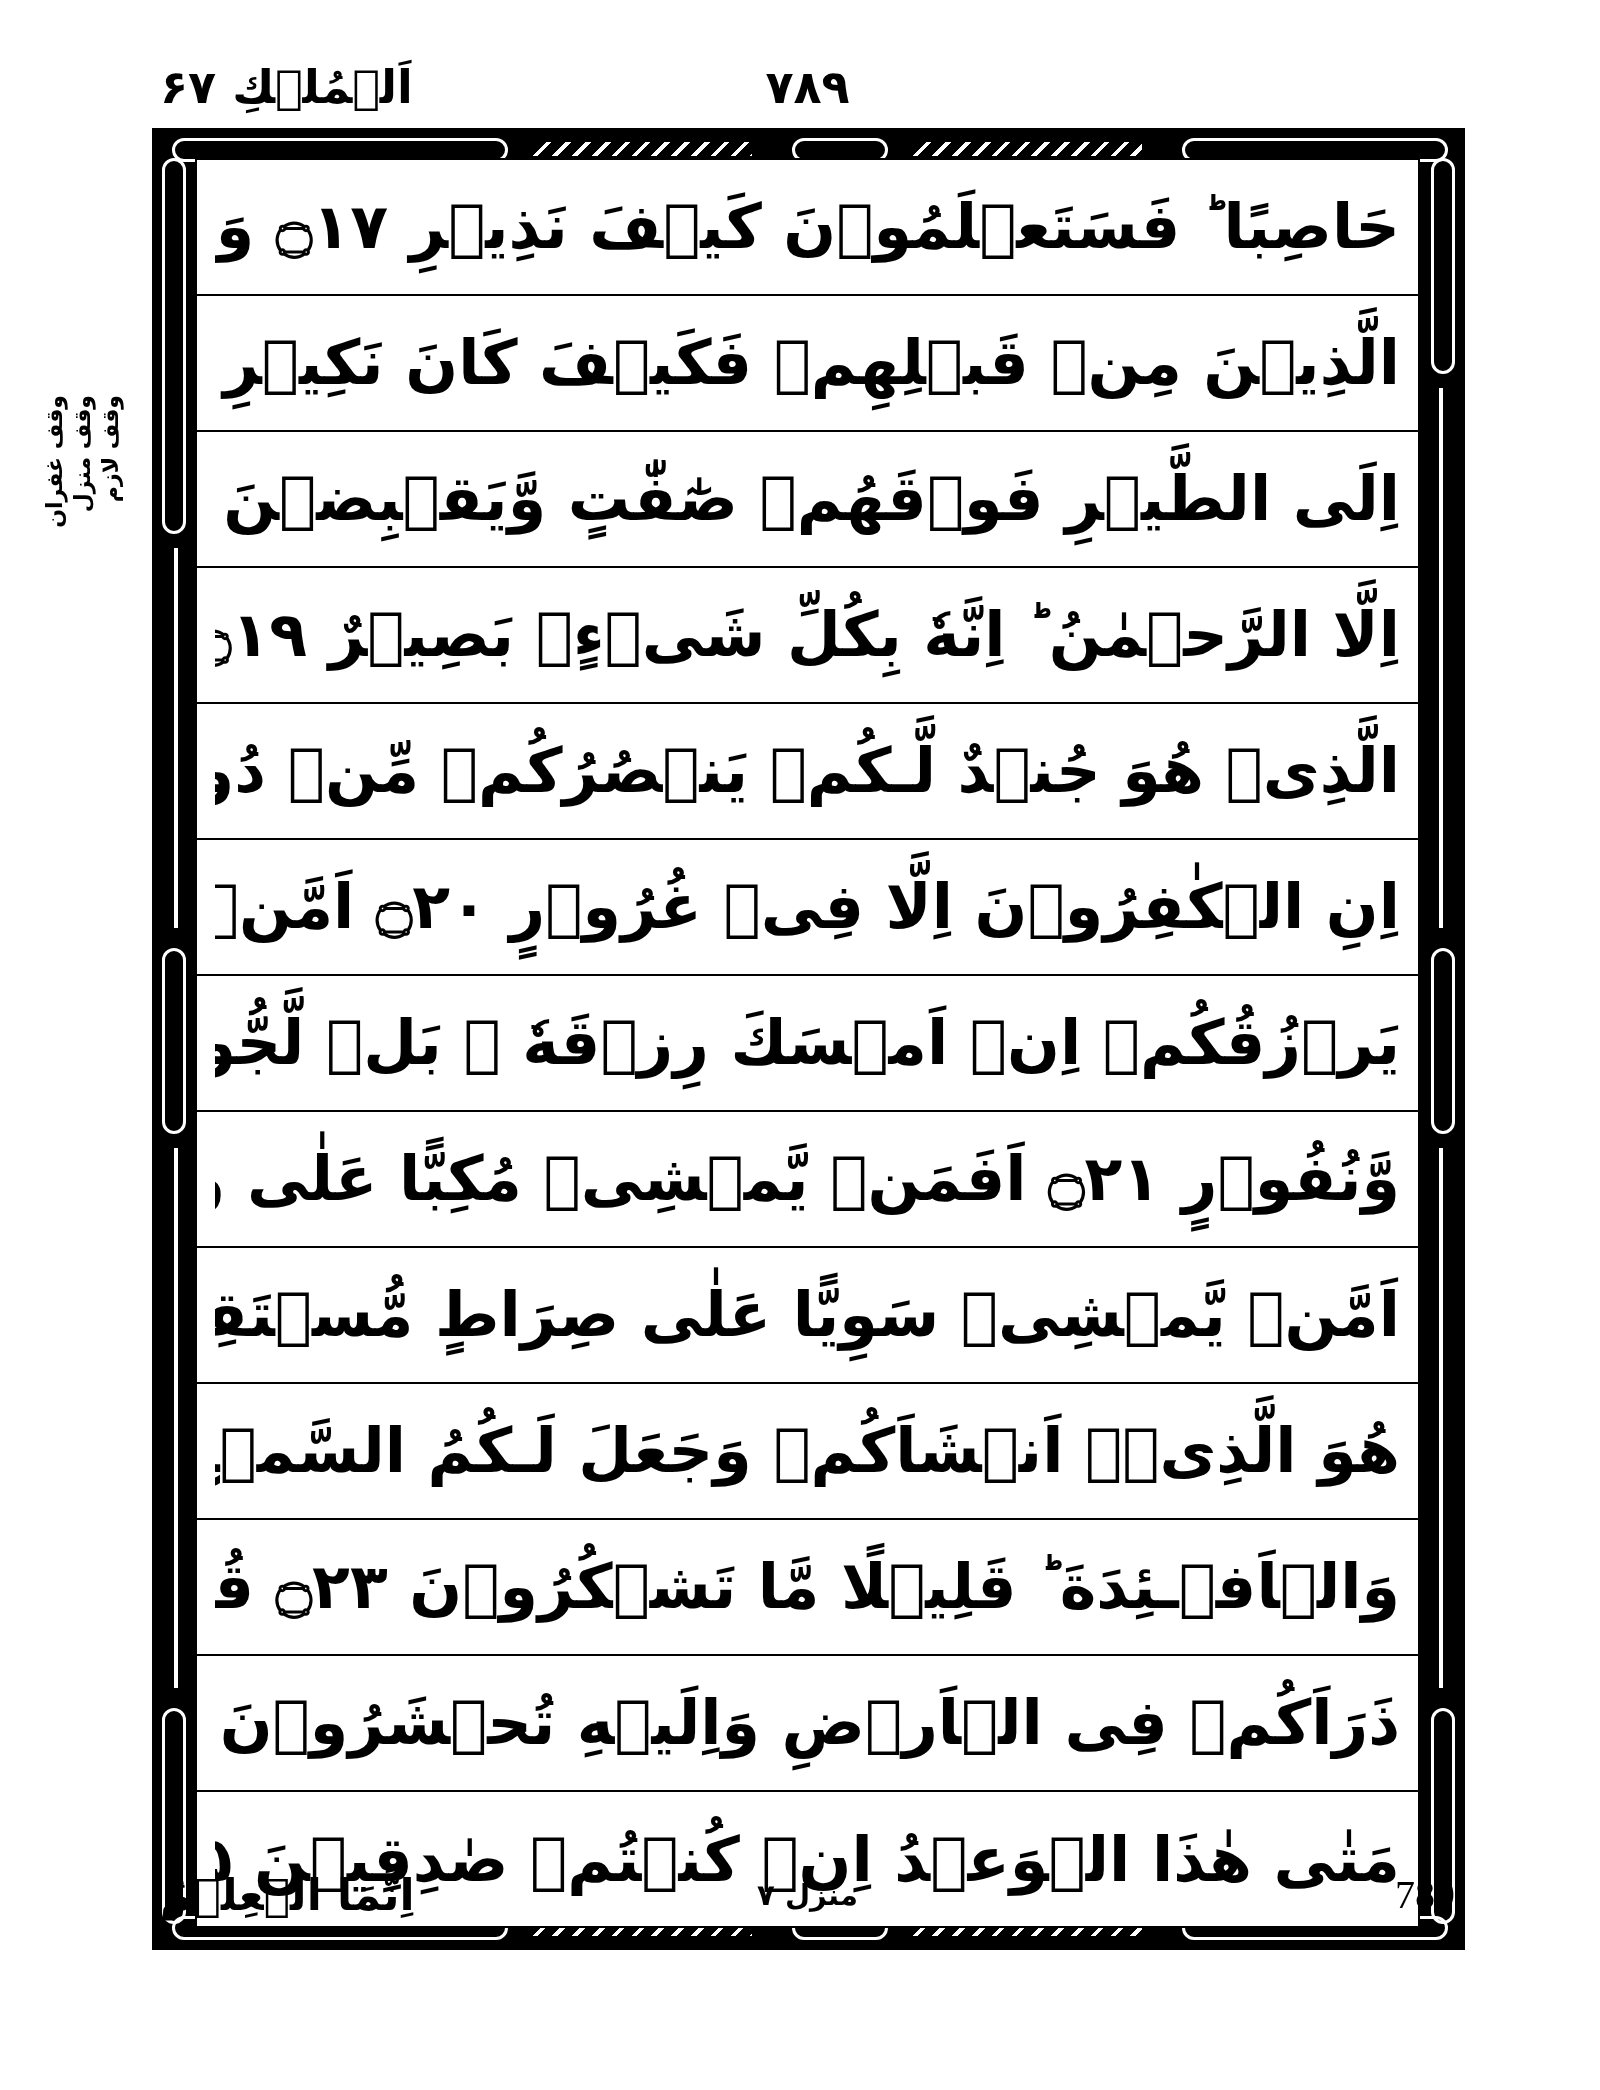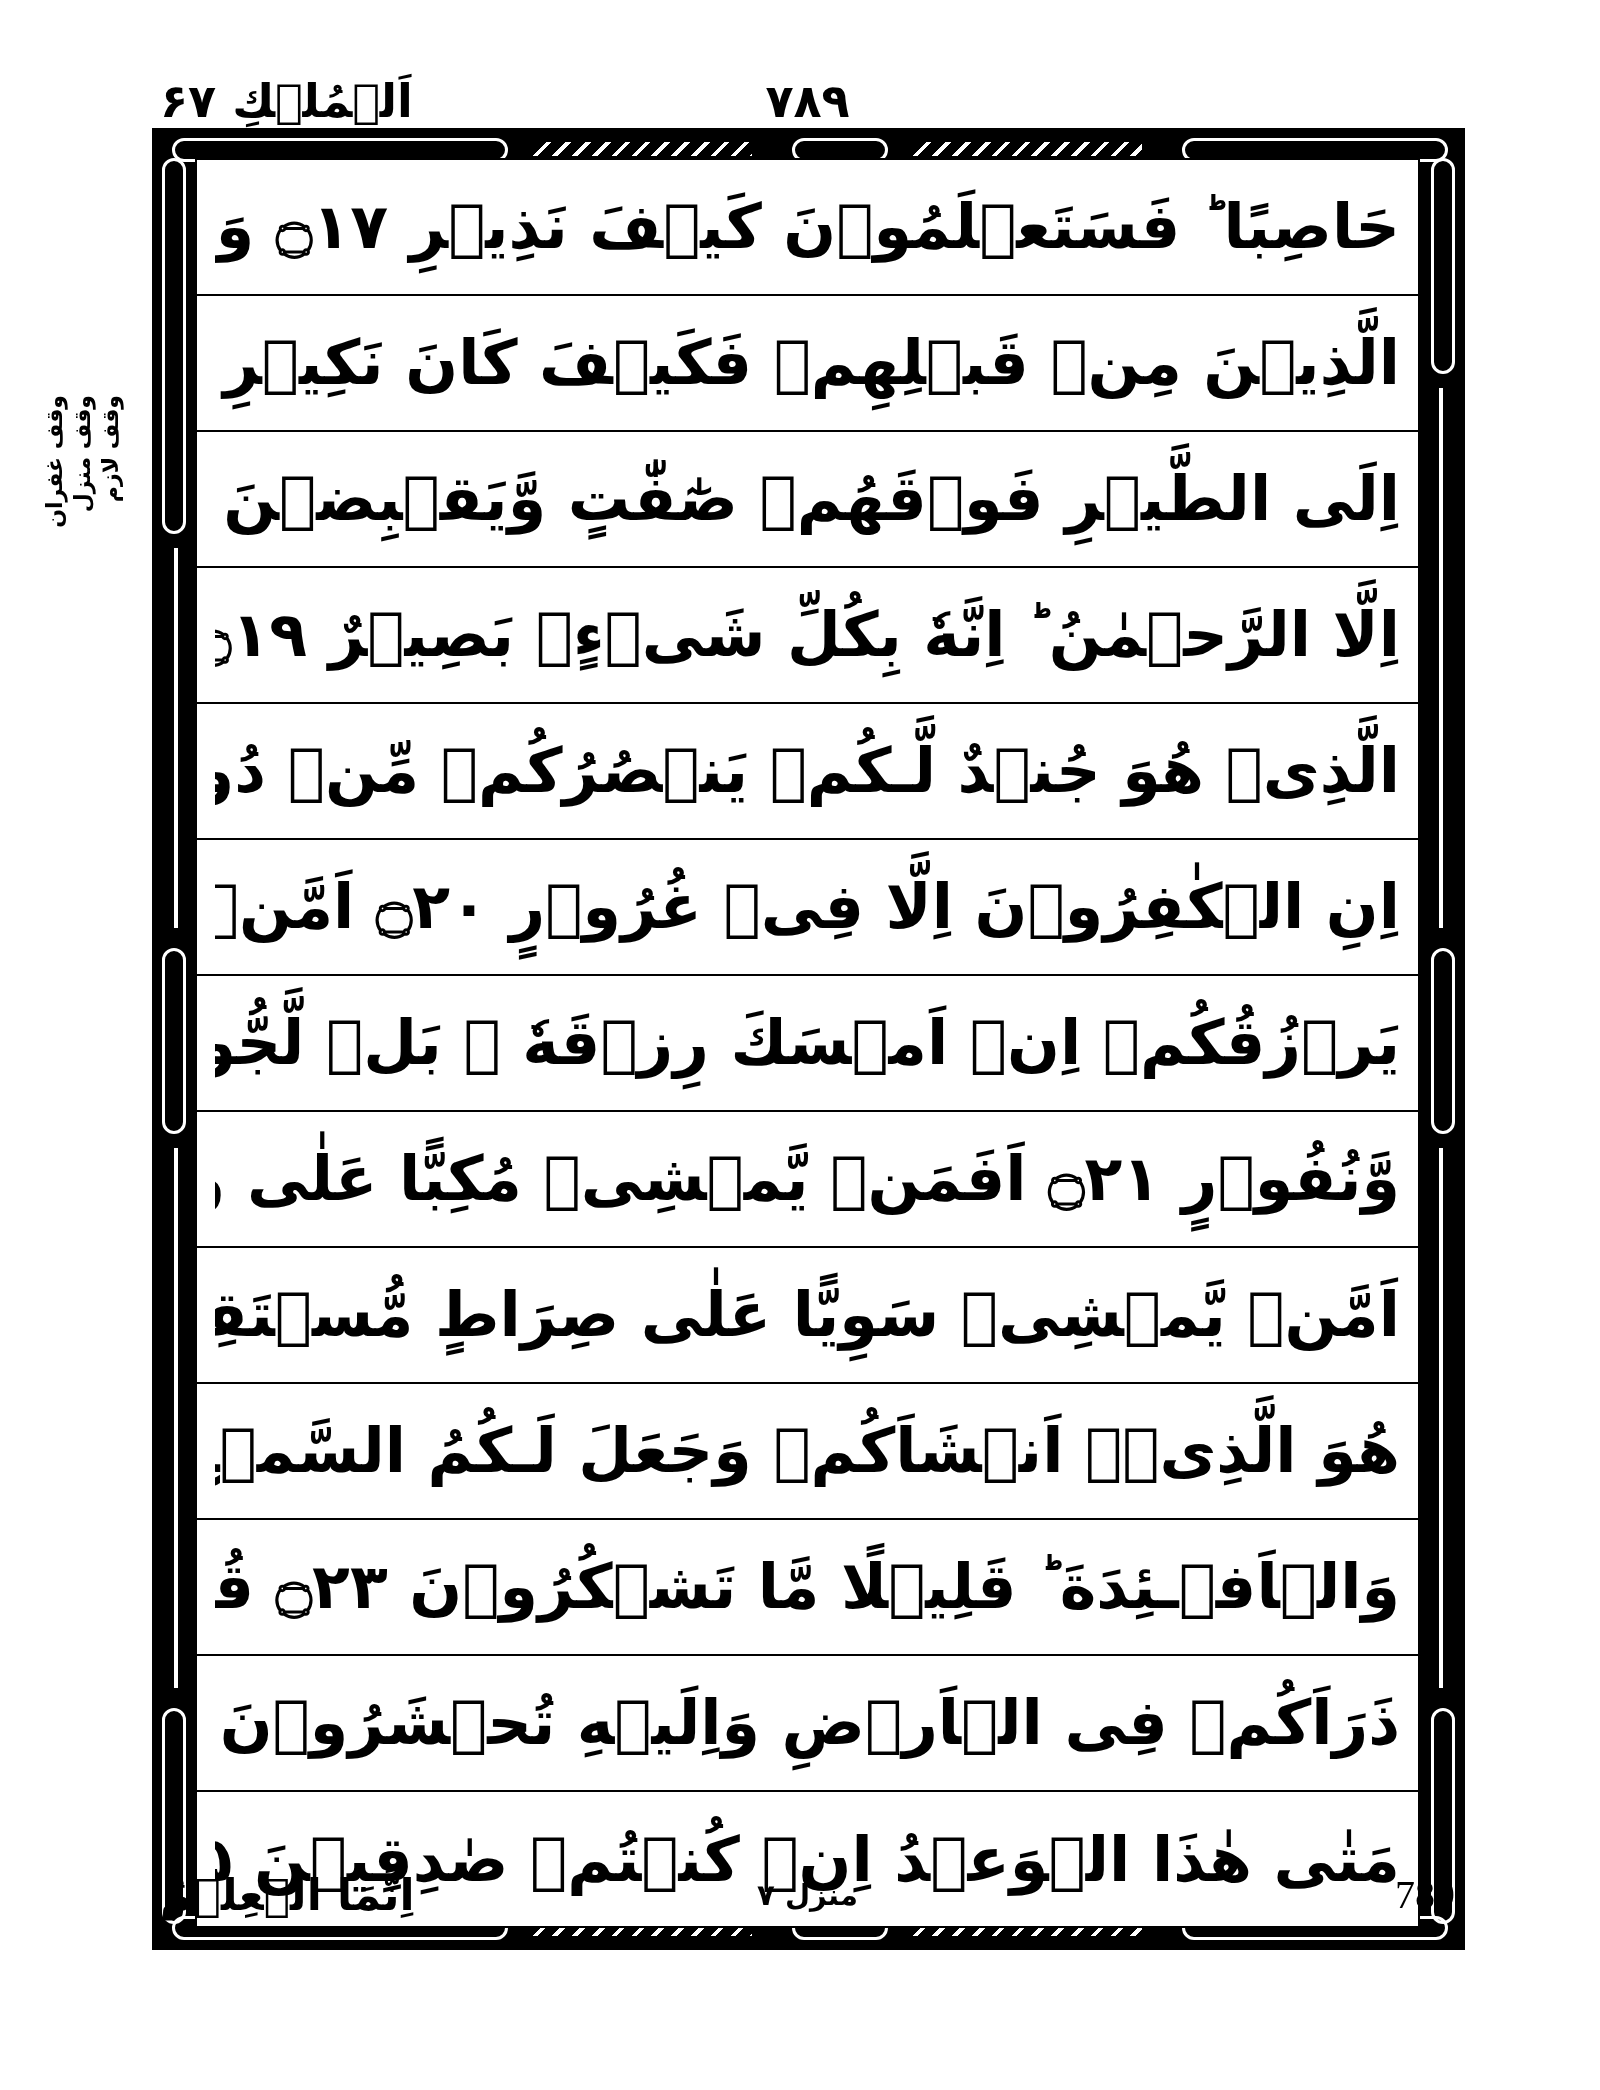--- a/index.html
+++ b/index.html
@@ -1,19 +1,19 @@
 <!DOCTYPE html>
 <html><head>
 <meta charset="utf-8">
 <style>
   html, body { margin:0; padding:0; background:#ffffff; }
   body { width:1600px; height:2090px; position:relative; overflow:hidden; font-family:"DejaVu Sans", sans-serif; color:#000; }
 
   .header { position:absolute; top:52px; left:150px; width:1315px; height:70px; }
-  .header .h-item { position:absolute; top:0; font-size:46px; font-weight:bold; line-height:70px; white-space:nowrap; direction:rtl;margin-top:14px; }
+  .header .h-item { position:absolute; top:0; font-size:46px; font-weight:bold; line-height:70px; white-space:nowrap; direction:rtl; }
   .header .h-right { right:10px; }
   .header .h-center { left:50%; transform:translateX(-50%);text-align:right; }
   .header .h-left { left:10px; }
 
   .margin-note { position:absolute; left:38px; top:395px; width:90px; height:220px; }
   .margin-note .mn-line { position:absolute; top:0; font-size:22px; line-height:26px; white-space:nowrap; direction:rtl; writing-mode:vertical-rl; transform:rotate(180deg); font-weight:bold; }
   .margin-note .mn-0 { left:60px; }
   .margin-note .mn-1 { left:32px; }
   .margin-note .mn-2 { left:4px; }
 

